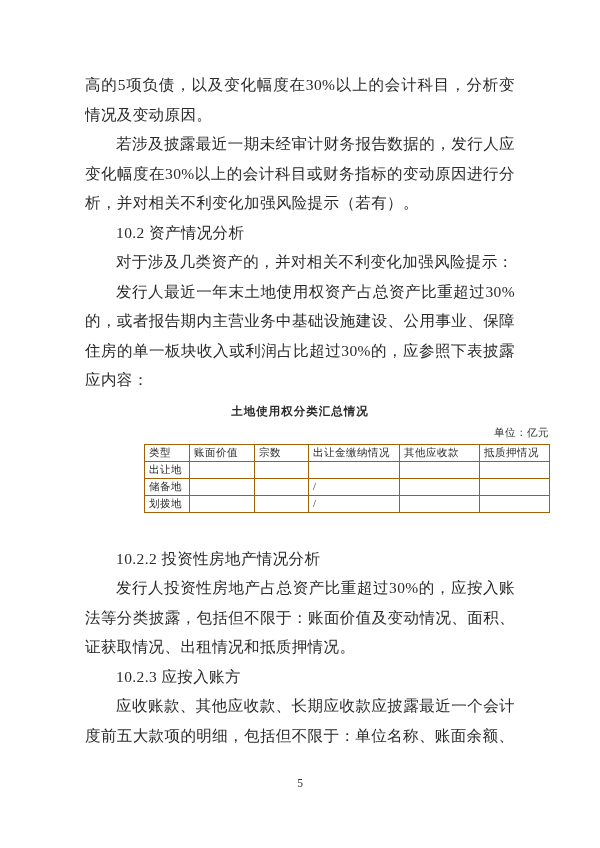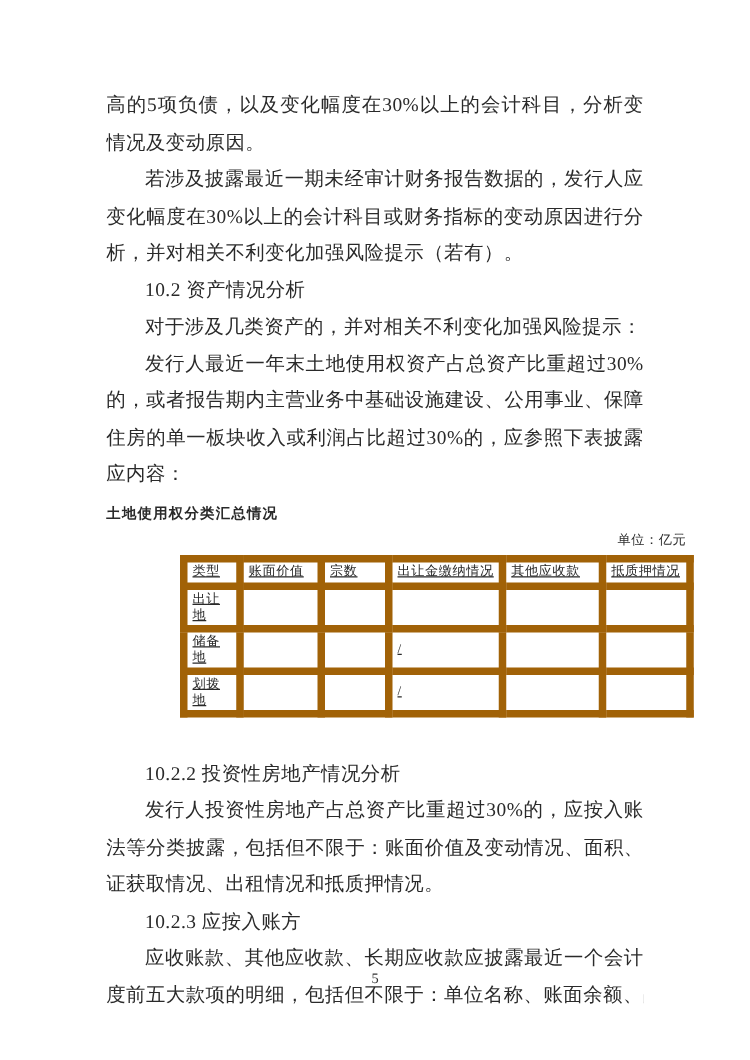--- a/index.html
+++ b/index.html
@@ -36,20 +36,21 @@
     text-justify: inter-character;
     white-space: normal;
   }
   .ln.ind { padding-left: 31px; }
   .ln.mt  { margin-top: 31px; }
 
   .table-title {
     margin-top: 6px;
     height: 20px;
     line-height: 20px;
+    text-align: center;
     font-size: 11.5px;
     font-weight: bold;
     letter-spacing: 1px;
   }
   .table-block {
     margin-left: 12px;
     width: 405px;
     padding-left: 47px;
   }
   .unit-label {
@@ -61,31 +62,30 @@
     letter-spacing: 0.5px;
   }
   table.land-table {
     margin-top: 3px;
     border-collapse: collapse;
     table-layout: fixed;
     width: 405px;
   }
   table.land-table th,
   table.land-table td {
-    border: 6px solid #a16207;
+    border: 1px solid #a16207;
     font-size: 10.5px;
     font-weight: normal;
     text-align: left;
     vertical-align: middle;
     padding: 1px 4px;
     height: 14px;
     line-height: 13px;
     letter-spacing: 0.5px;
     overflow: hidden;
-    text-decoration: underline;
   }
   .page-number {
     position: absolute;
     top: 775px;
     left: 0;
     width: 600px;
     height: 16px;
     line-height: 16px;
     text-align: center;
     font-size: 11.5px;

